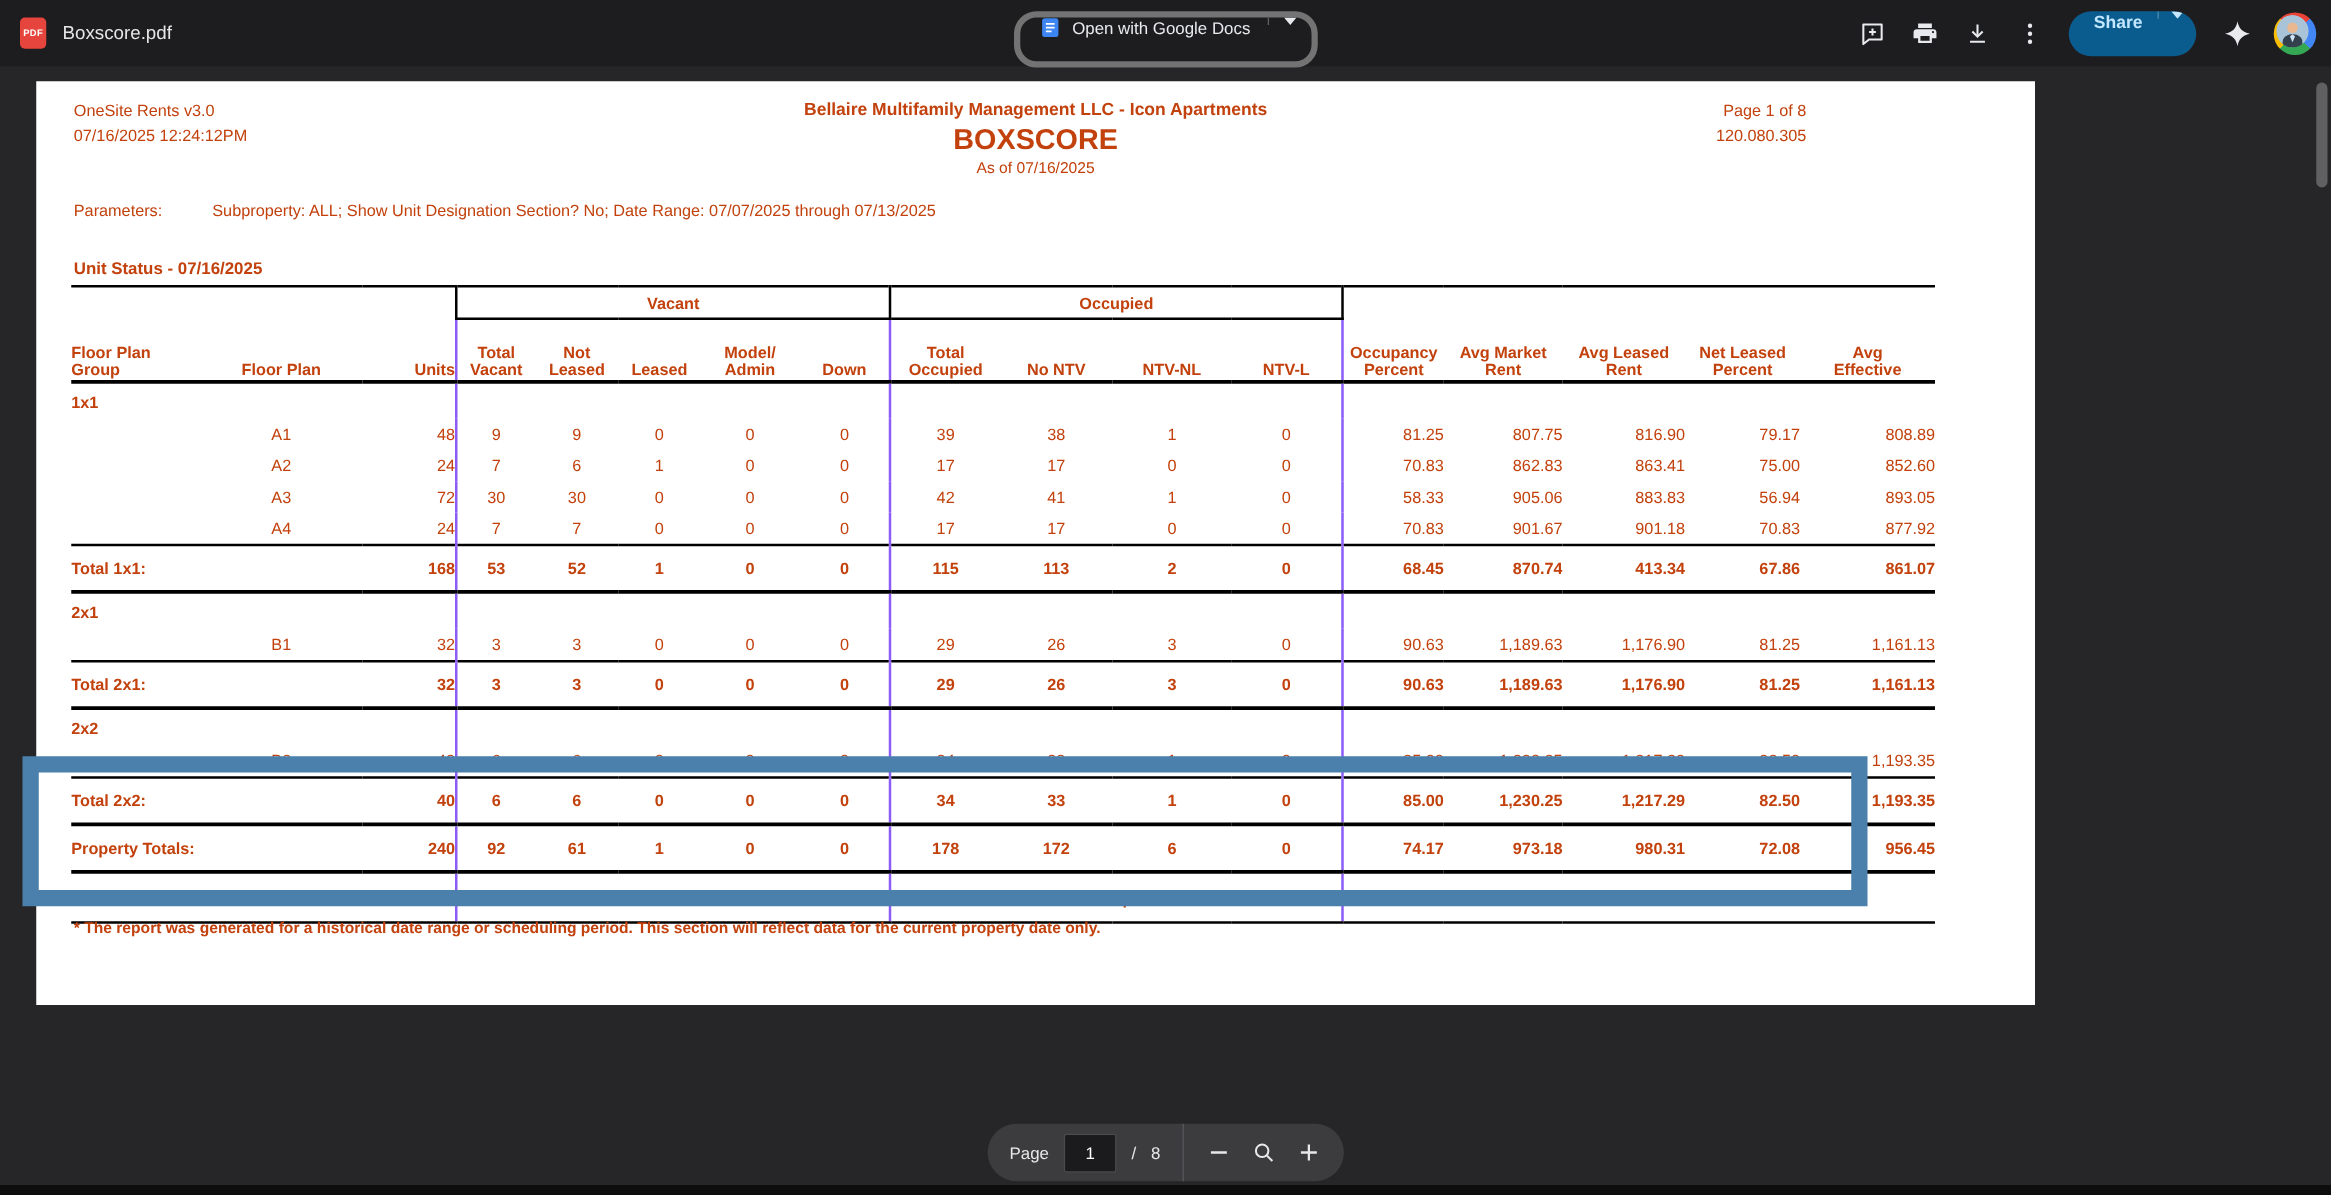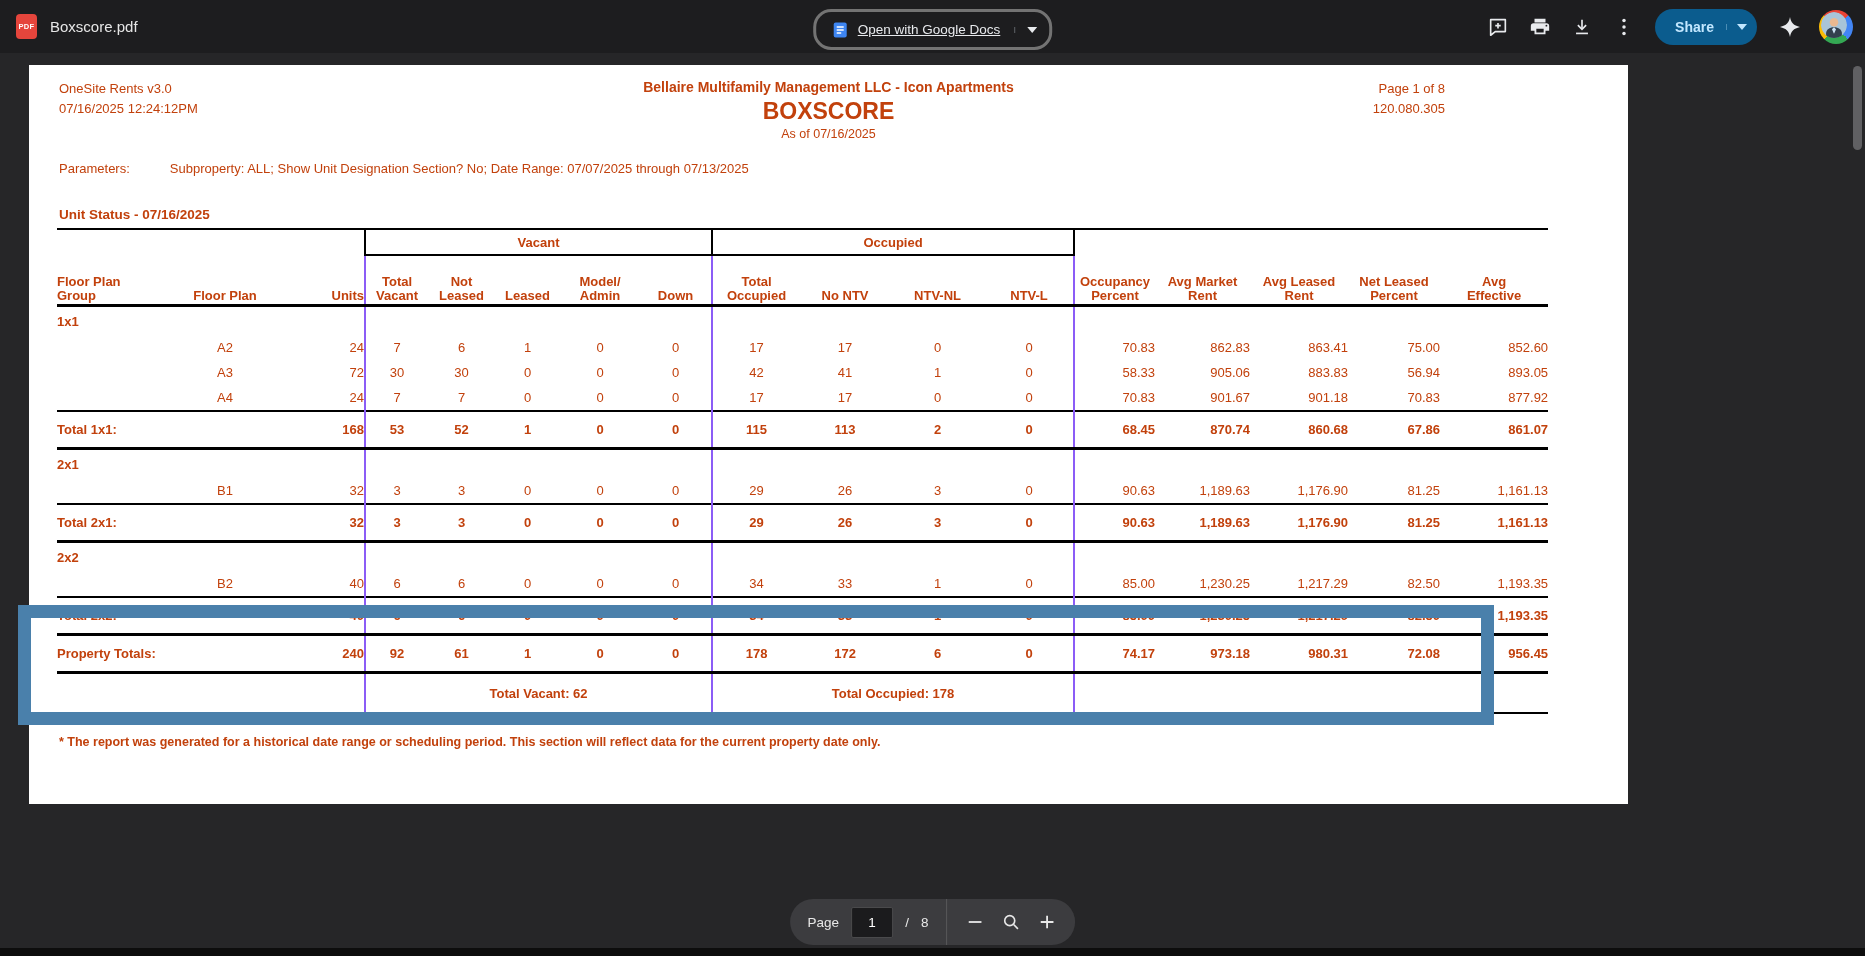--- a/index.html
+++ b/index.html
@@ -7,27 +7,27 @@
           font-family:"Liberation Sans",sans-serif;background:#262628;}
 
   
   .topbar{position:absolute;left:0;top:0;width:100%;height:53px;background:#1d1d1f;z-index:10;}
   .topbar-left{position:absolute;left:16px;top:0;height:53px;display:flex;align-items:center;gap:13px;}
   .pdficon{width:21px;height:25px;border-radius:4px;background:var(--pdf_red,#e5453c);
            display:flex;align-items:center;justify-content:center;}
   .pdficon span{color:#fff;font-size:7.5px;font-weight:bold;letter-spacing:.3px;}
   .filetitle{color:#e6e6e6;font-size:15px;}
   .openwith{position:absolute;left:50%;top:9px;transform:translateX(-50%);height:35px;
-            display:flex;align-items:center;border:3px solid #737373;border-radius:18px;color:#e8eaed;text-decoration:underline;}
+            display:flex;align-items:flex-start;border:5px solid #737373;border-radius:18px;color:#e8eaed;}
   .openwith-main{display:flex;align-items:center;gap:10px;padding:0 14px 0 16px;cursor:pointer;}
   .openwith-label{font-size:13.5px;font-weight:500;color:#e8eaed;white-space:nowrap;}
   .openwith-caret{width:34px;display:flex;align-items:center;justify-content:center;border-left:1px solid #5f6368;cursor:pointer;}
   .topbar-right{position:absolute;right:12px;top:0;height:53px;display:flex;align-items:center;}
   .iconbtn{width:42px;height:40px;display:flex;align-items:center;justify-content:center;color:#e8eaed;cursor:pointer;}
-  .share{display:flex;align-items:center;height:36px;border-radius:18px;overflow:hidden;
+  .share{display:flex;align-items:flex-start;height:36px;border-radius:18px;overflow:hidden;
          background:var(--share_bg,#0b5c8e);margin:0 12px 0 10px;}
   .share-main{display:flex;align-items:center;padding:0 12px 0 20px;cursor:pointer;}
   .share-main span{color:var(--share_fg,#c2e7ff);font-size:14px;font-weight:bold;}
   .share-caret{width:30px;display:flex;align-items:center;justify-content:center;
                border-left:1px solid rgba(194,231,255,.35);color:var(--share_fg,#c2e7ff);cursor:pointer;}
   .avatar{width:30px;height:30px;border-radius:50%;padding:2px;margin-left:8px;cursor:pointer;
           background:conic-gradient(from -45deg,#ea4335 0 90deg,#4285f4 90deg 180deg,#34a853 180deg 270deg,#fbbc04 270deg 360deg);}
   .avatar svg{display:block;border-radius:50%;}
 
   
@@ -251,20 +251,39 @@
         </thead>
         <tbody>
             <tr class="row-section">
               <td class="sec-label" colspan="3">1x1</td>
               <td class="bl" colspan="5"></td>
               <td class="bl" colspan="4"></td>
               <td class="bl" colspan="5"></td>
             </tr>
             <tr class="row-data">
               <td></td>
+              <td class="fp">A1</td>
+              <td class="num-r">48</td>
+              <td class="c bl">9</td>
+              <td class="c">9</td>
+              <td class="c">0</td>
+              <td class="c">0</td>
+              <td class="c">0</td>
+              <td class="c bl">39</td>
+              <td class="c">38</td>
+              <td class="c">1</td>
+              <td class="c">0</td>
+              <td class="r bl">81.25</td>
+              <td class="r">807.75</td>
+              <td class="r">816.90</td>
+              <td class="r">79.17</td>
+              <td class="r">808.89</td>
+            </tr>
+            <tr class="row-data">
+              <td></td>
               <td class="fp">A2</td>
               <td class="num-r">24</td>
               <td class="c bl">7</td>
               <td class="c">6</td>
               <td class="c">1</td>
               <td class="c">0</td>
               <td class="c">0</td>
               <td class="c bl">17</td>
               <td class="c">17</td>
               <td class="c">0</td>
@@ -320,21 +339,21 @@
               <td class="c">52</td>
               <td class="c">1</td>
               <td class="c">0</td>
               <td class="c">0</td>
               <td class="c bl">115</td>
               <td class="c">113</td>
               <td class="c">2</td>
               <td class="c">0</td>
               <td class="r bl">68.45</td>
               <td class="r">870.74</td>
-              <td class="r">860.68</td>
+              <td class="r">413.34</td>
               <td class="r">67.86</td>
               <td class="r">861.07</td>
             </tr>
             <tr class="row-section">
               <td class="sec-label" colspan="3">2x1</td>
               <td class="bl" colspan="5"></td>
               <td class="bl" colspan="4"></td>
               <td class="bl" colspan="5"></td>
             </tr>
             <tr class="row-data">

